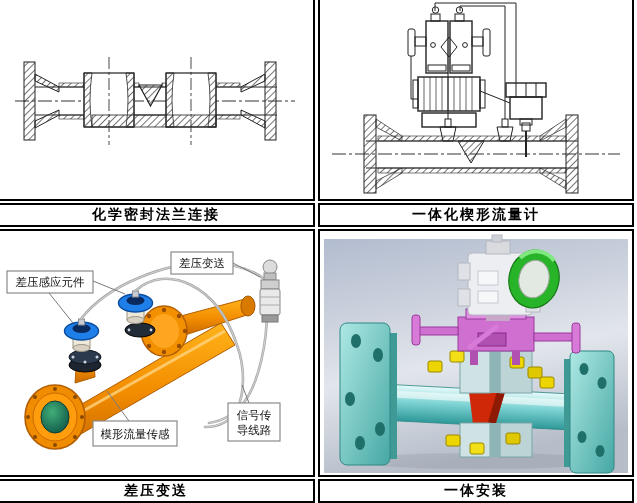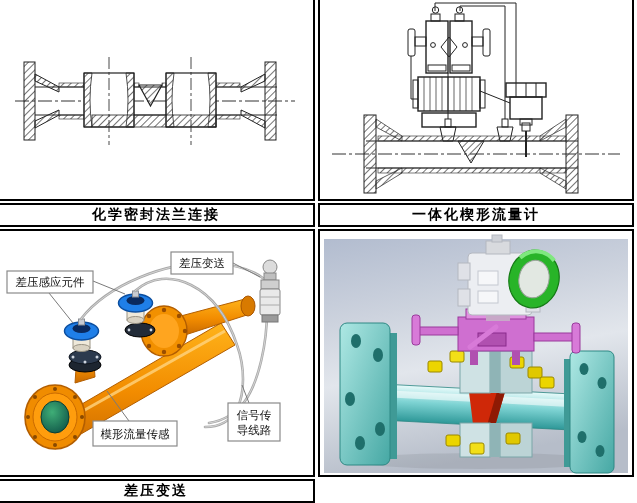--- a/index.html
+++ b/index.html
@@ -372,14 +372,17 @@
         <ellipse cx="214" cy="48" rx="25" ry="29" fill="#28b428" stroke="#157a15" stroke-width="1.2"></ellipse>
         <ellipse cx="214" cy="48" rx="15" ry="19" fill="#e2e8e2" stroke="#9aa49a"></ellipse>
         <path d="M196,30 A25,29 0 0 1 230,26" fill="none" stroke="#7fe87f" stroke-width="4"></path>
       </g>
     </svg>
   </div>
 
   <div class="cell cap" style="left:-3px;top:479px;width:318px;height:24px;">
     <span>差压变送</span>
   </div>
+  <div class="cell cap" style="left:318px;top:479px;width:316px;height:24px;">
+    <span>一体安装</span>
+  </div>
 
 </div>
 
 </body></html>

